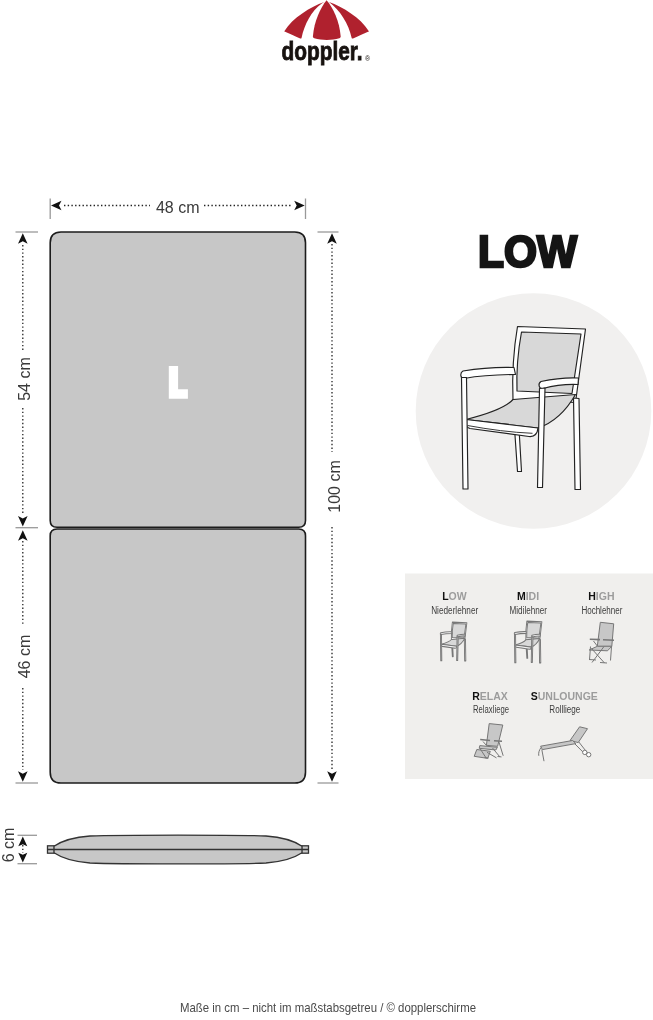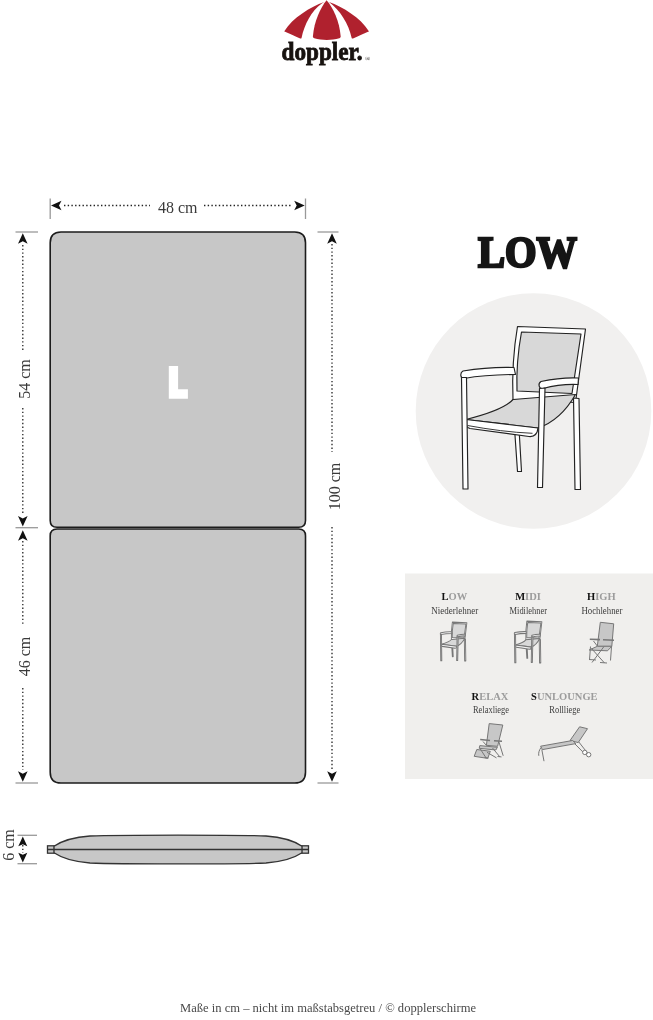--- a/index.html
+++ b/index.html
@@ -1,17 +1,17 @@
 <!DOCTYPE html>
 <html><head>
 <meta charset="utf-8">
 <style>
   html,body{margin:0;padding:0;background:#fff;}
   #page{position:relative;width:653px;height:1020px;background:#fff;overflow:hidden;
-        font-family:Liberation Serif, serif;}
+        font-family:Liberation Sans, sans-serif;}
   svg{position:absolute;left:0;top:0;}
 </style>
 </head>
 <body>
 <div id="page">
 <svg width="653" height="1020" viewBox="0 0 653 1020">
 
   <g id="logo">
 
     <path d="M326.6,0.2 C320.4,7.8 314.2,21 312.9,36.4 C312.9,37.2 313.4,37.9 314.3,38.2 C318,39.3 322.5,39.9 326.8,39.9 C331.1,39.9 335.6,39.3 339.3,38.2 C340.2,37.9 340.7,37.2 340.7,36.4 C339.4,21 333.2,7.8 326.6,0.2 Z" fill="#b0212e"></path>

